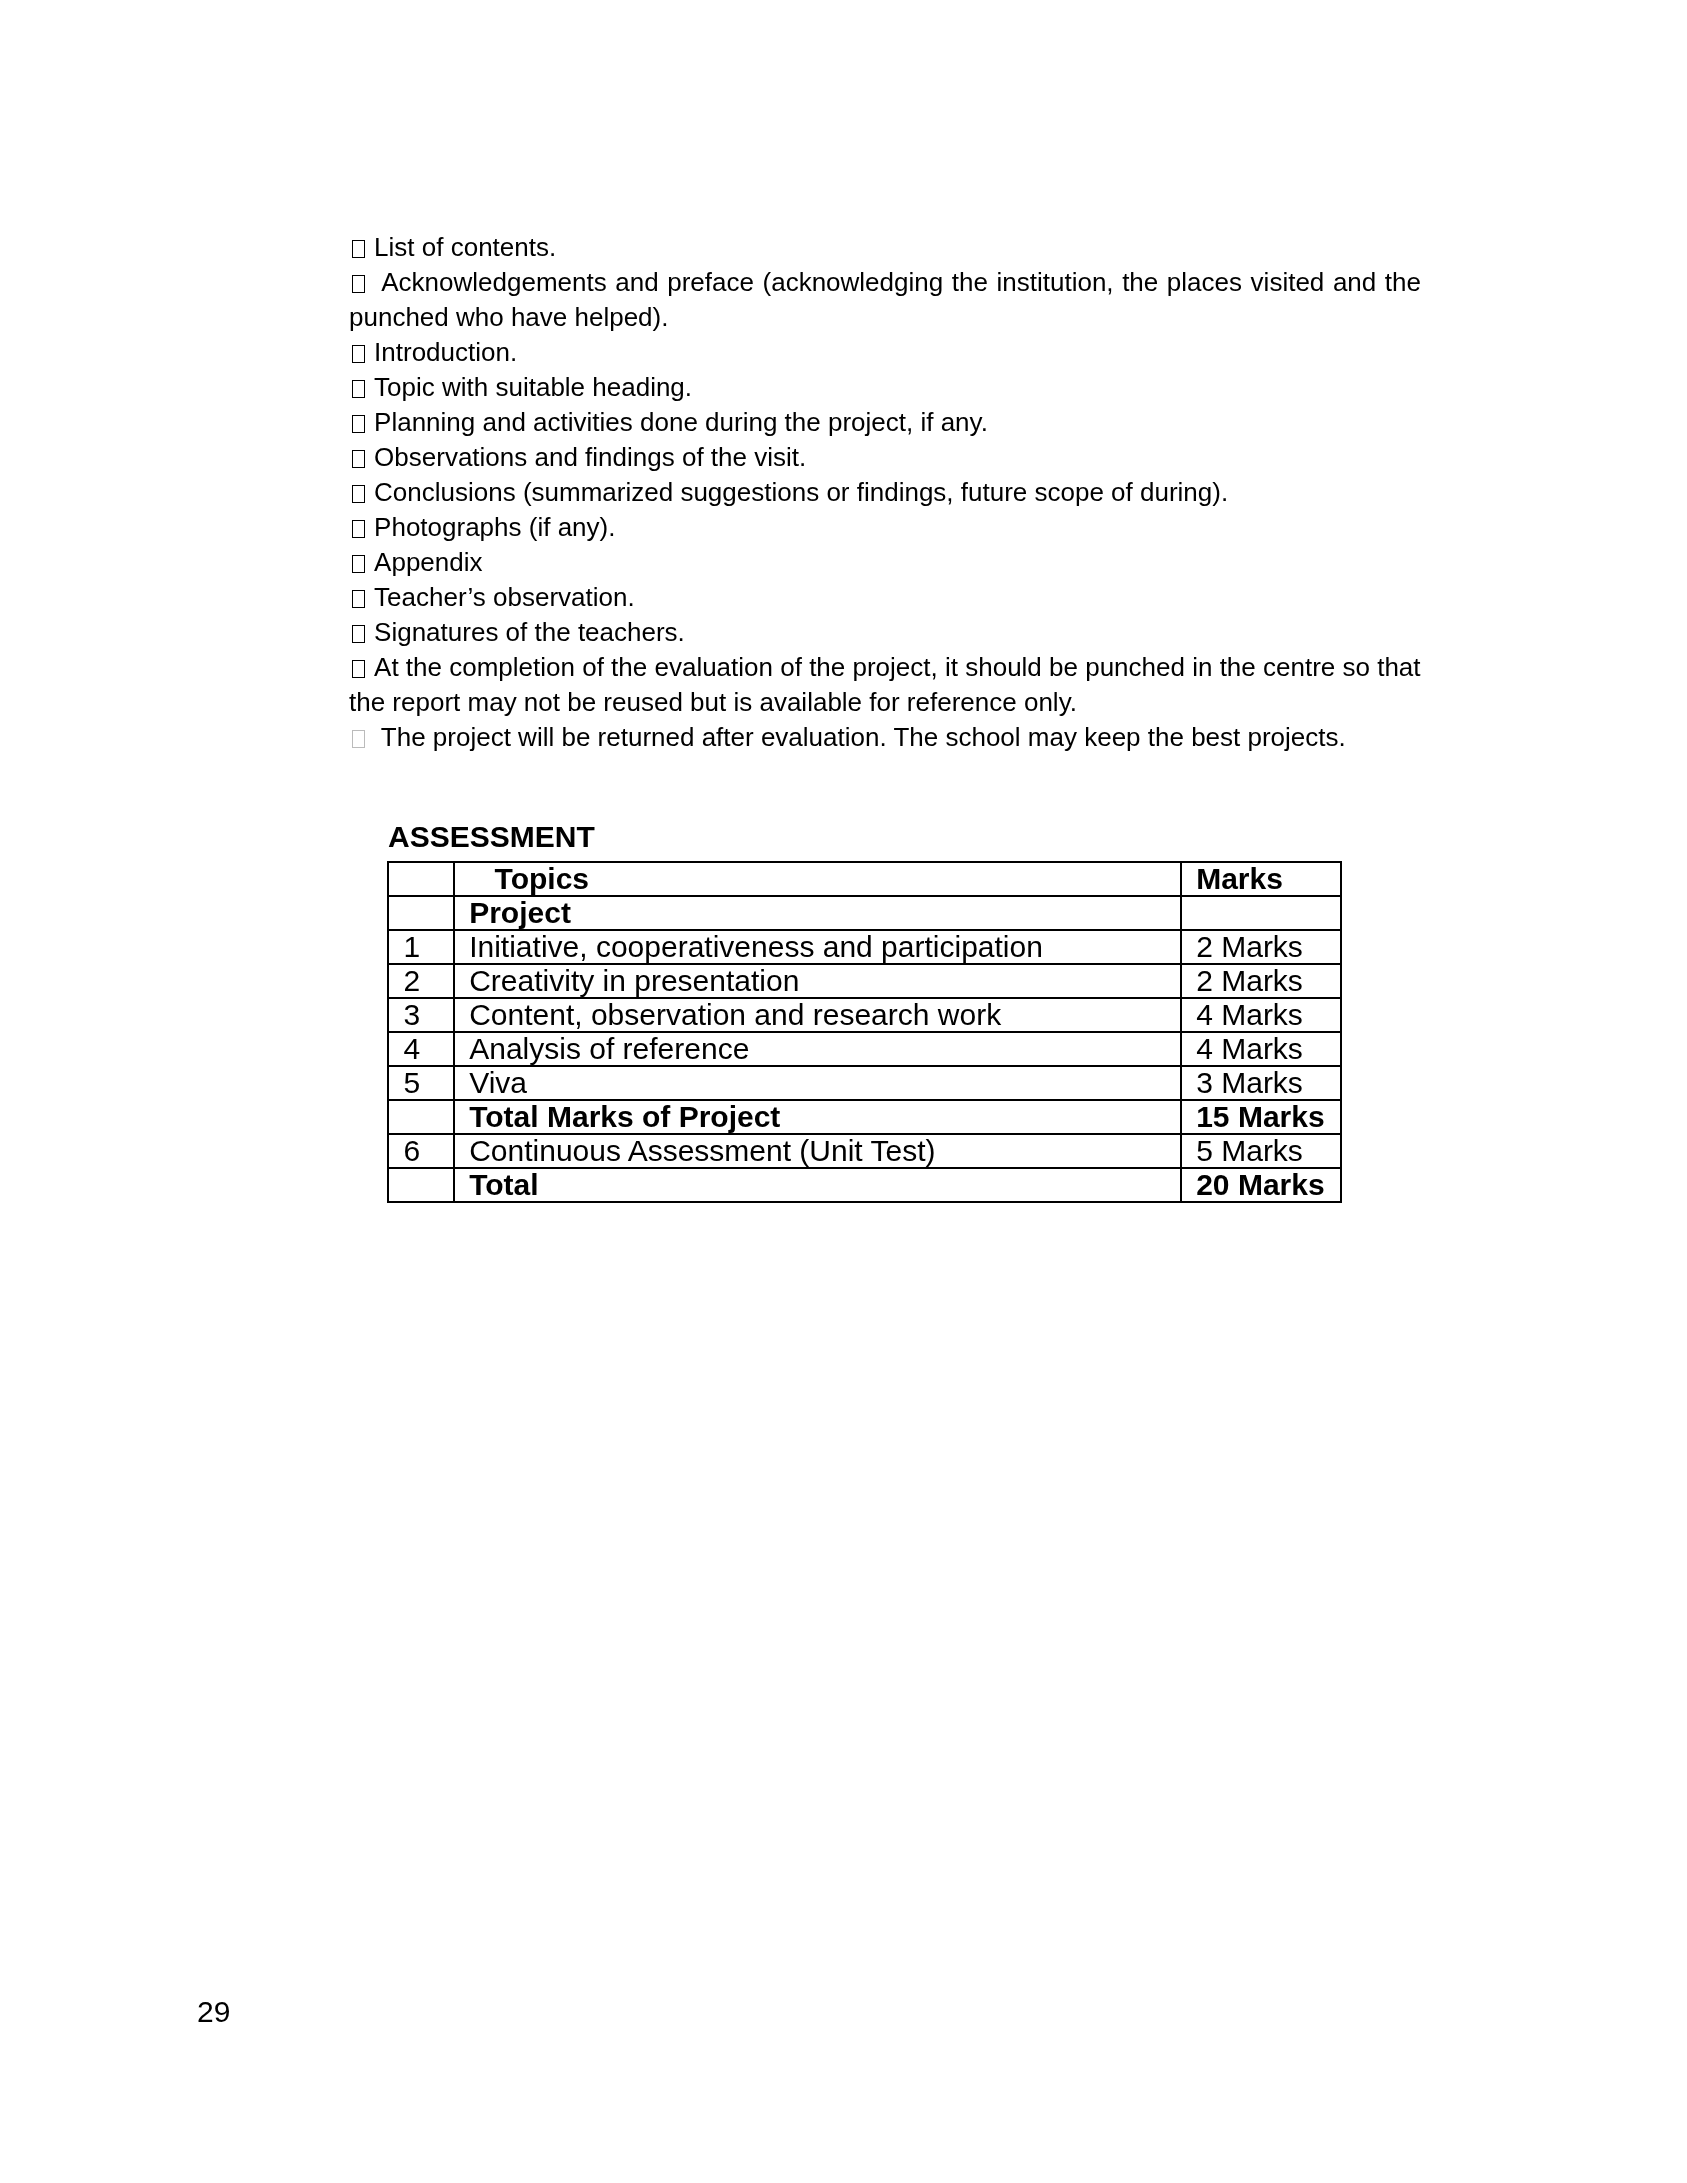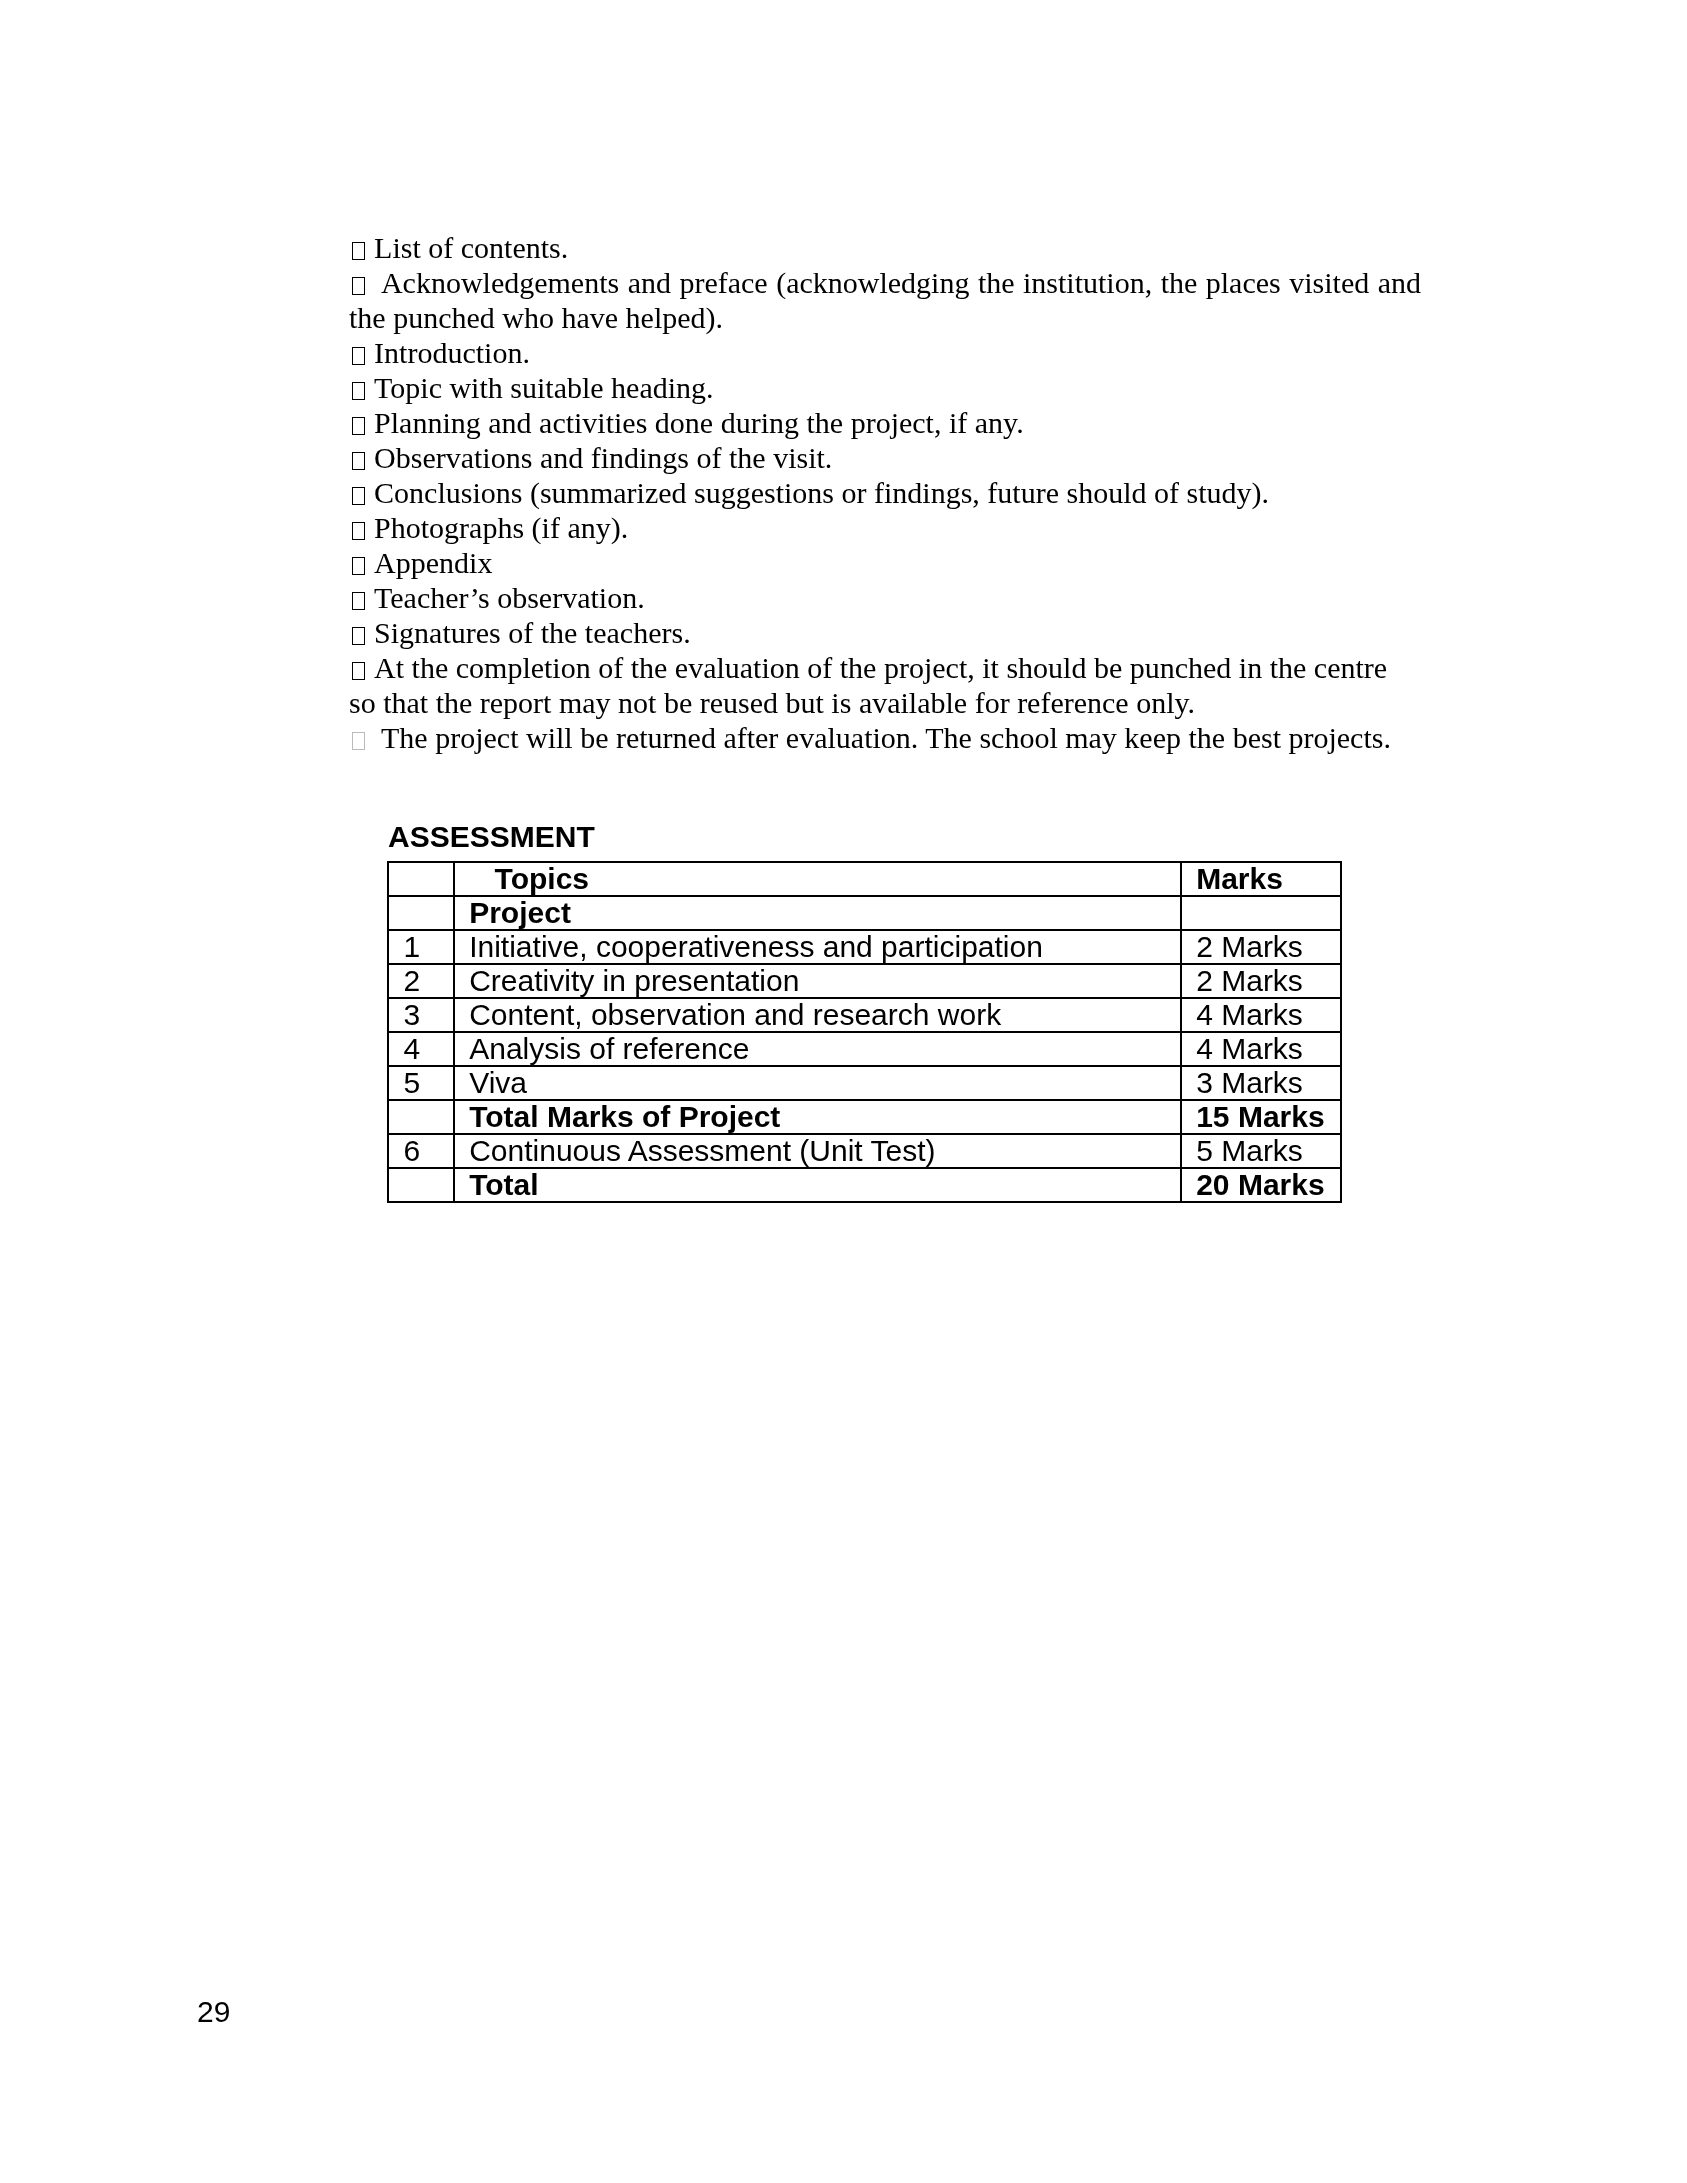--- a/index.html
+++ b/index.html
@@ -1,19 +1,19 @@
 <!DOCTYPE html>
 <html style="font-size:10.6px"><head>
 <meta charset="utf-8">
 <style>
   html, body { margin:0; padding:0; background:#ffffff; }
   body { width:1687px; height:2183px; position:relative; overflow:hidden;
          font-family:"Liberation Sans", sans-serif; color:#000; }
   .textcol { position:absolute; left:349px; top:230px; width:1072px;
-             font-size:30px; line-height:35px;font-family:Liberation Serif, serif; }
+             font-size:26px; line-height:35px; }
   .para { margin:0; text-align:justify; }
   .para.left { text-align:left; }
   .bullet-box { display:inline-block; width:13.2px; height:18px; border:1.3px solid #000;
                 box-sizing:border-box; vertical-align:-2px; margin-left:2.6px; margin-right:9.3px; }
   .bullet-box.faint { border-color:#bbb; }
   .assess-title { position:absolute; left:388px; width:925px; top:820px; text-align:left;
                   font-weight:bold; font-size:30px; line-height:34px; }
   table.assess { position:absolute; left:387px; top:861px; border-collapse:collapse;
                  font-size:30px; }
   table.assess td { border:2px solid #000000; height:32px; padding:0 0 0 14.6px; line-height:32px;
@@ -28,21 +28,21 @@
 </head>
 <body>
 
 <div class="textcol">
   <p class="para left"><span class="bullet-box"></span><span>List of contents.</span></p>
   <p class="para"><span class="bullet-box"></span><span> Acknowledgements and preface (acknowledging the institution, the places visited and the punched who have helped).</span></p>
   <p class="para left"><span class="bullet-box"></span><span>Introduction.</span></p>
   <p class="para left"><span class="bullet-box"></span><span>Topic with suitable heading.</span></p>
   <p class="para left"><span class="bullet-box"></span><span>Planning and activities done during the project, if any.</span></p>
   <p class="para left"><span class="bullet-box"></span><span>Observations and findings of the visit.</span></p>
-  <p class="para left"><span class="bullet-box"></span><span>Conclusions (summarized suggestions or findings, future should of study).</span></p>
+  <p class="para left"><span class="bullet-box"></span><span>Conclusions (summarized suggestions or findings, future scope of during).</span></p>
   <p class="para left"><span class="bullet-box"></span><span>Photographs (if any).</span></p>
   <p class="para left"><span class="bullet-box"></span><span>Appendix</span></p>
   <p class="para left"><span class="bullet-box"></span><span>Teacher’s observation.</span></p>
   <p class="para left"><span class="bullet-box"></span><span>Signatures of the teachers.</span></p>
   <p class="para left"><span class="bullet-box"></span><span>At the completion of the evaluation of the project, it should be punched in the centre so that the report may not be reused but is available for reference only.</span></p>
   <p class="para"><span class="bullet-box faint"></span><span> The project will be returned after evaluation. The school may keep the best projects.</span></p>
 </div>
 
 <div class="assess-title">ASSESSMENT</div>
 

